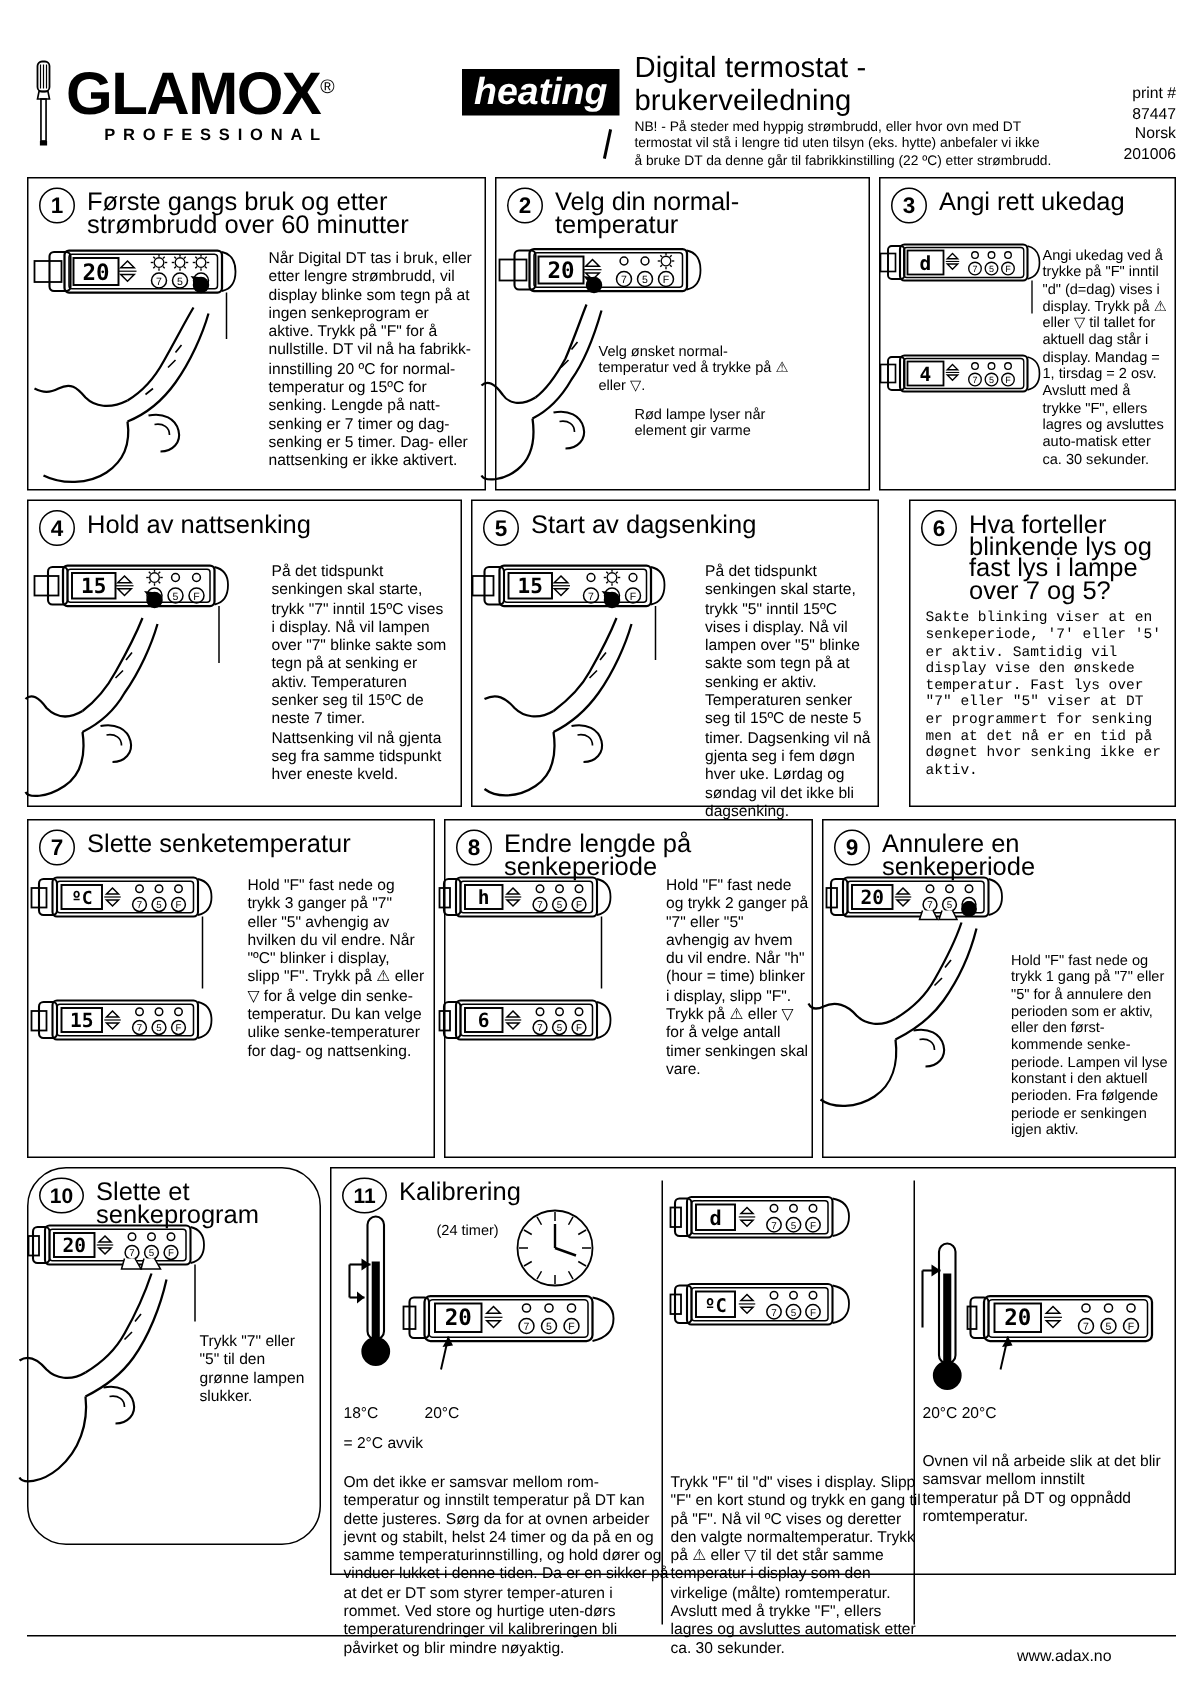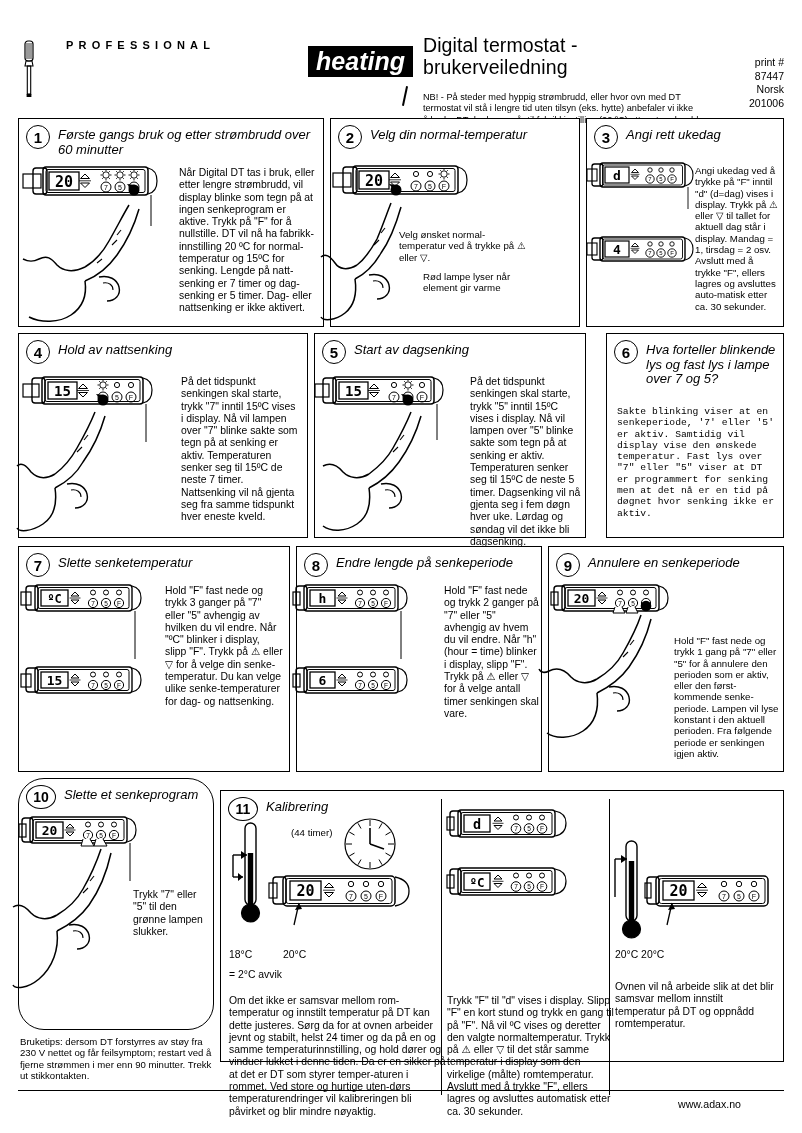--- a/index.html
+++ b/index.html
@@ -18,31 +18,31 @@
   .logo-block { width:300px; display:flex; align-items:flex-start; padding-top:4px; }
   .screwdriver { width:22px; height:58px; position:relative; margin-right:4px; margin-top:2px;}
   .glamox-wrap { display:flex; flex-direction:column; }
   .glamox { font-family:"Liberation Sans", sans-serif; font-weight:bold; font-size:40px; letter-spacing:-1px; line-height:40px; position:relative; }
   .reg { font-size:13px; vertical-align:super; font-weight:normal; }
   .professional { font-size:11px; font-weight:bold; letter-spacing:5.2px; text-align:center; margin-top:1px; padding-left:22px;}
   .heating-box { background:#000; color:#fff; font-style:italic; font-weight:bold; font-size:25px;
       padding:1px 8px 2px 8px; margin-left:6px; margin-top:12px; line-height:28px; font-family:"Liberation Sans", sans-serif; position:relative; }
   .heating-tail { position:absolute; right:7px; top:40px; width:2px; height:20px; background:#000; transform:rotate(12deg);}
   .title-block { width:330px; padding-left:10px;}
-  .main-title { font-size:19.5px; line-height:22px; margin-bottom:14px; letter-spacing:0.1px;}
+  .main-title { font-size:19.5px; line-height:22px; margin-bottom:1px; letter-spacing:0.1px;}
   .nb-line { font-size:9.2px; line-height:11.4px; }
   .print-block { margin-left:auto; text-align:right; font-size:10.5px; line-height:13.5px; padding-top:22px;}
 
   
   .panel { position:absolute; border:1.3px solid #000; background:#fff; }
   .panel-head { display:flex; align-items:flex-start; padding:6px 6px 0 7px; }
   .stepnum { flex:0 0 auto; width:24px; height:24px; border:1.6px solid #000; border-radius:50%;
       font-weight:bold; font-size:15px; display:flex; align-items:center; justify-content:center; margin-right:8px; }
   .stepnum.wide { width:30px; border-radius:50%/50%; font-size:14px; }
-  .paneltitle { font-size:13px; line-height:14.6px; padding-top:3px;font-style:italic; }
+  .paneltitle { font-size:17px; line-height:14.6px; padding-top:3px; }
   .body-text { font-size:10.4px; line-height:12.3px; }
   .small-text { font-size:9.7px; line-height:11.3px; }
 
   
   .unit { position:relative; }
 
   .finger { position:absolute; }
   .footnote { position:absolute; font-size:9.6px; line-height:11.3px;}
   .adax { position:absolute; font-size:10.6px; }
   .hr-line { position:absolute; background:#000; height:1.2px;}
@@ -60,20 +60,21 @@
           <rect x="7" y="1" width="8" height="20" rx="3" fill="none" stroke="#000" stroke-width="1.2"></rect>
           <line x1="9" y1="3" x2="9" y2="19" stroke="#000" stroke-width="0.8"></line>
           <line x1="11" y1="3" x2="11" y2="19" stroke="#000" stroke-width="0.8"></line>
           <line x1="13" y1="3" x2="13" y2="19" stroke="#000" stroke-width="0.8"></line>
           <path d="M8 21 L14 21 L15 26 L7 26 Z" fill="none" stroke="#000" stroke-width="1.1"></path>
           <rect x="9.3" y="26" width="3.4" height="28" fill="none" stroke="#000" stroke-width="1.1"></rect>
           <rect x="8.6" y="54" width="4.8" height="3" fill="#000"></rect>
         </svg>
       </div>
       <div class="glamox-wrap">
+        <div class="glamox"><span>GLAMOX</span><span class="reg">®</span></div>
         <div class="professional">PROFESSIONAL</div>
       </div>
     </div>
     <div class="heating-box">
       <span>heating</span>
       <span class="heating-tail"></span>
     </div>
     <div class="title-block">
       <div class="main-title">Digital termostat - brukerveiledning</div>
       <div class="nb-line">NB! - På steder med hyppig strømbrudd, eller hvor ovn med DT</div>
@@ -624,28 +625,28 @@
         <path d="M44 86 C46 104 40 122 26 134 C14 144 2 144 0 140" fill="none" stroke="#000" stroke-width="1.5"></path>
         <path d="M56 80 C66 78 74 82 76 90 C78 98 72 104 64 104" fill="none" stroke="#000" stroke-width="1.4"></path>
         <path d="M60 86 C66 85 70 88 70 93" fill="none" stroke="#000" stroke-width="1.1"></path>
         <path d="M77 36 L81 31" stroke="#000" stroke-width="1.1" fill="none"></path>
         <path d="M70 48 L75 43" stroke="#000" stroke-width="1.1" fill="none"></path>
       </svg>
     </div>
     <div style="position:absolute; left:114px; top:110px; width:76px;" class="body-text">Trykk "7" eller "5" til den grønne lampen slukker.</div>
   </div>
 
-  <div class="panel" style="left:220px; top:778px; width:564px; height:272px;margin-top:12px;">
+  <div class="panel" style="left:220px; top:778px; width:564px; height:272px;">
     <div class="panel-head">
       <div class="stepnum wide">11</div>
       <div class="paneltitle">Kalibrering</div>
     </div>
 
     <div style="position:absolute; left:70px; top:36px;" class="small-text">
-      <span>(44 timer)</span>
+      <span>(24 timer)</span>
     </div>
     <div style="position:absolute; left:120px; top:24px;">
       <svg width="58" height="58" viewBox="0 0 58 58">
         <circle cx="29" cy="29" r="25" fill="none" stroke="#000" stroke-width="1.2"></circle>
         <g stroke="#000" stroke-width="1">
           <line x1="29" y1="5" x2="29" y2="11"></line>
             <line x1="29" y1="47" x2="29" y2="53"></line>
           <line x1="5" y1="29" x2="11" y2="29"></line>
             <line x1="47" y1="29" x2="53" y2="29"></line>
           <line x1="41" y1="8.3" x2="38" y2="13.5"></line>
@@ -797,18 +798,17 @@
         <path d="M27 30 L23 37 L30 36 Z" fill="#000"></path>
       </svg>
     </div>
     <div style="position:absolute; left:394px; top:158px;" class="body-text">20°C 20°C</div>
     <div style="position:absolute; left:394px; top:190px; width:160px;" class="body-text">Ovnen vil nå arbeide slik at det blir samsvar mellom innstilt temperatur på DT og oppnådd romtemperatur.</div>
 
     <div style="position:absolute; left:220px; top:8px; width:1.1px; height:296px; background:#000;"></div>
     <div style="position:absolute; left:388px; top:8px; width:1.1px; height:296px; background:#000;"></div>
   </div>
 
-  <div class="footnote" style="left:20px; top:1036px; width:196px;">Bruketips: dersom DT forstyrres av støy fra 230 V nettet og får feilsymptom; restart ved å fjerne strømmen i mer enn 90 minutter. Trekk ut stikkontakten.</div>
 
   <div class="hr-line" style="left:18px; top:1090px; width:766px;"></div>
   <div class="adax" style="left:678px; top:1098px;">www.adax.no</div>
 
 </div>
 
 </body></html>

